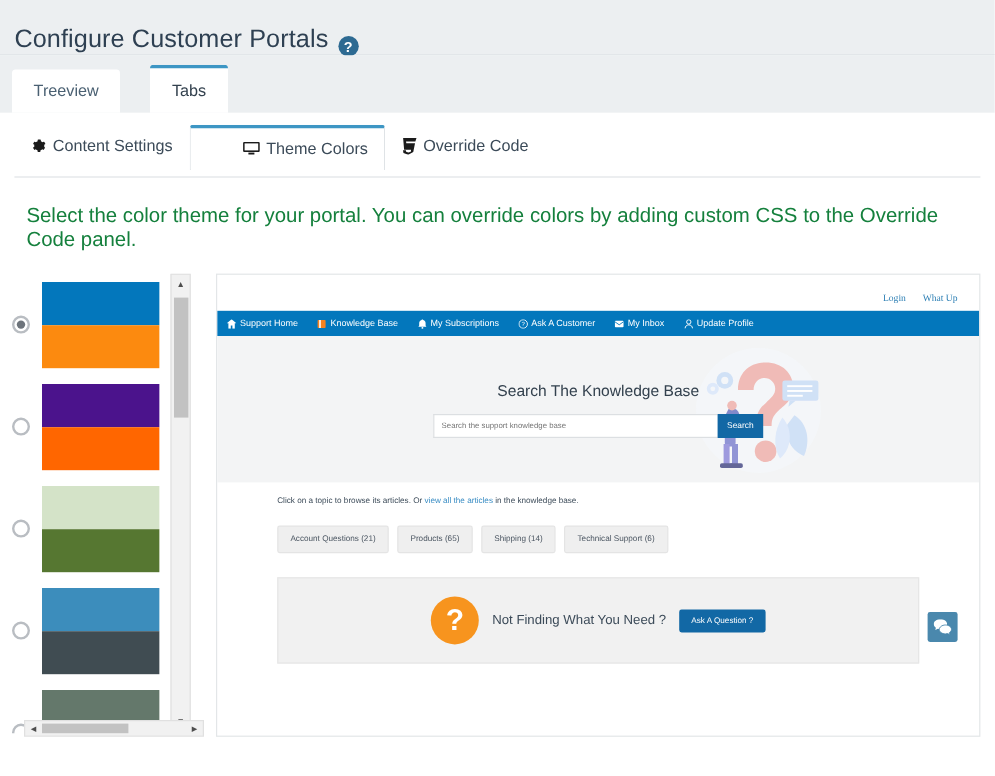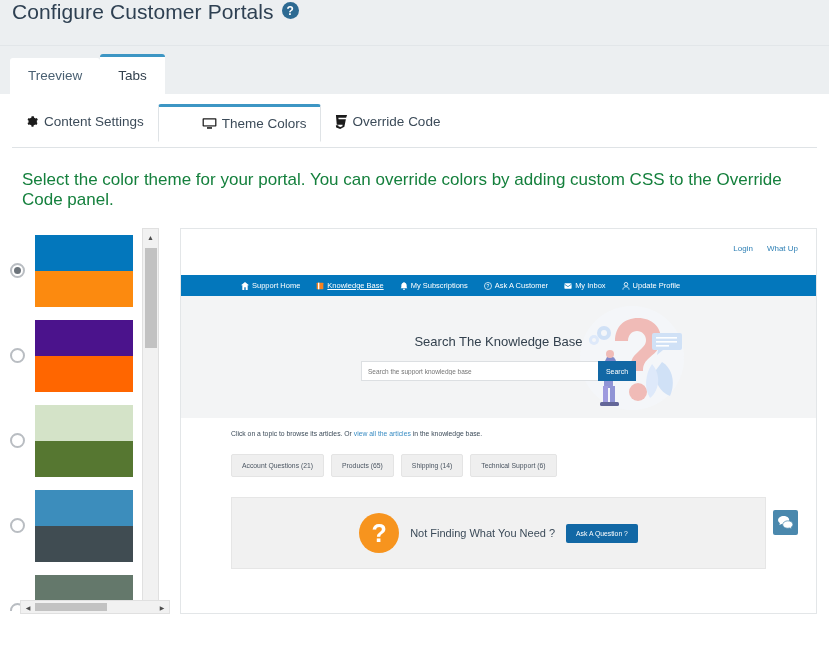--- a/index.html
+++ b/index.html
@@ -12,21 +12,21 @@
     overflow: hidden;
     position: relative;
   }
 
   
   .page-header {
     height: 46px;
     background: #eceff1;
     border-bottom: 1px solid #e2e6e9;
     display: flex;
-    align-items: flex-start;
+    align-items: flex-end;
     padding: 0 12px;
   }
   .page-title {
     font-size: 21px;
     color: #2e4052;
     font-weight: normal;
     letter-spacing: .1px;
   }
   .help-icon {
     width: 17px; height: 17px;
@@ -45,20 +45,21 @@
   }
 
   
   .outer-tabs {
     height: 48px;
     background: #eceff1;
     display: flex;
     align-items: flex-end;
     padding-left: 10px;
     position: relative;
+    gap: 25px;
   }
   .outer-tabs::after {
     content: "";
     position: absolute;
     left: 0; right: 0; bottom: 0;
     height: 0;
   }
   .otab {
     padding: 11px 18px 12px 18px;
     font-size: 13.5px;
@@ -268,43 +269,41 @@
   }
   .pv-top {
     height: 30px;
     display: flex;
     justify-content: flex-end;
     align-items: center;
     gap: 14px;
     padding: 8px 18px 0 0;
     font-size: 8px;
   }
-  .pv-top a { color: #2f80b5; text-decoration: none; cursor: pointer; }
+  .pv-top a { color: #2f80b5; text-decoration: none; cursor: pointer; font-family: Liberation Serif, serif; }
   .pv-nav {
     background: #0377bc;
     height: 21px;
     display: flex;
     align-items: center;
-    padding-left: 52px;
     gap: 0px;
-    margin-top: 16px;
   }
   .pv-nav-item {
     display: flex;
     align-items: center;
     gap: 3px;
     color: #fff;
     font-size: 7.5px;
     padding: 4px 8px 4px 8px;
     cursor: pointer;
     position: relative;
     white-space: nowrap;
     line-height: 1;
   }
-  .pv-nav-item.active { color: #fff; text-decoration: underline; }
+  .pv-nav-item.active { color: #fff; }
   .pv-nav-item.active::after {
     content: "";
     position: absolute;
     left: 4px; right: 4px; bottom: -4px;
     height: 1.5px;
     background: #f58220;
   }
   .pv-nav-item .ic { color: #fff; display: flex; }
   .pv-hero {
     background: #f3f4f5;

